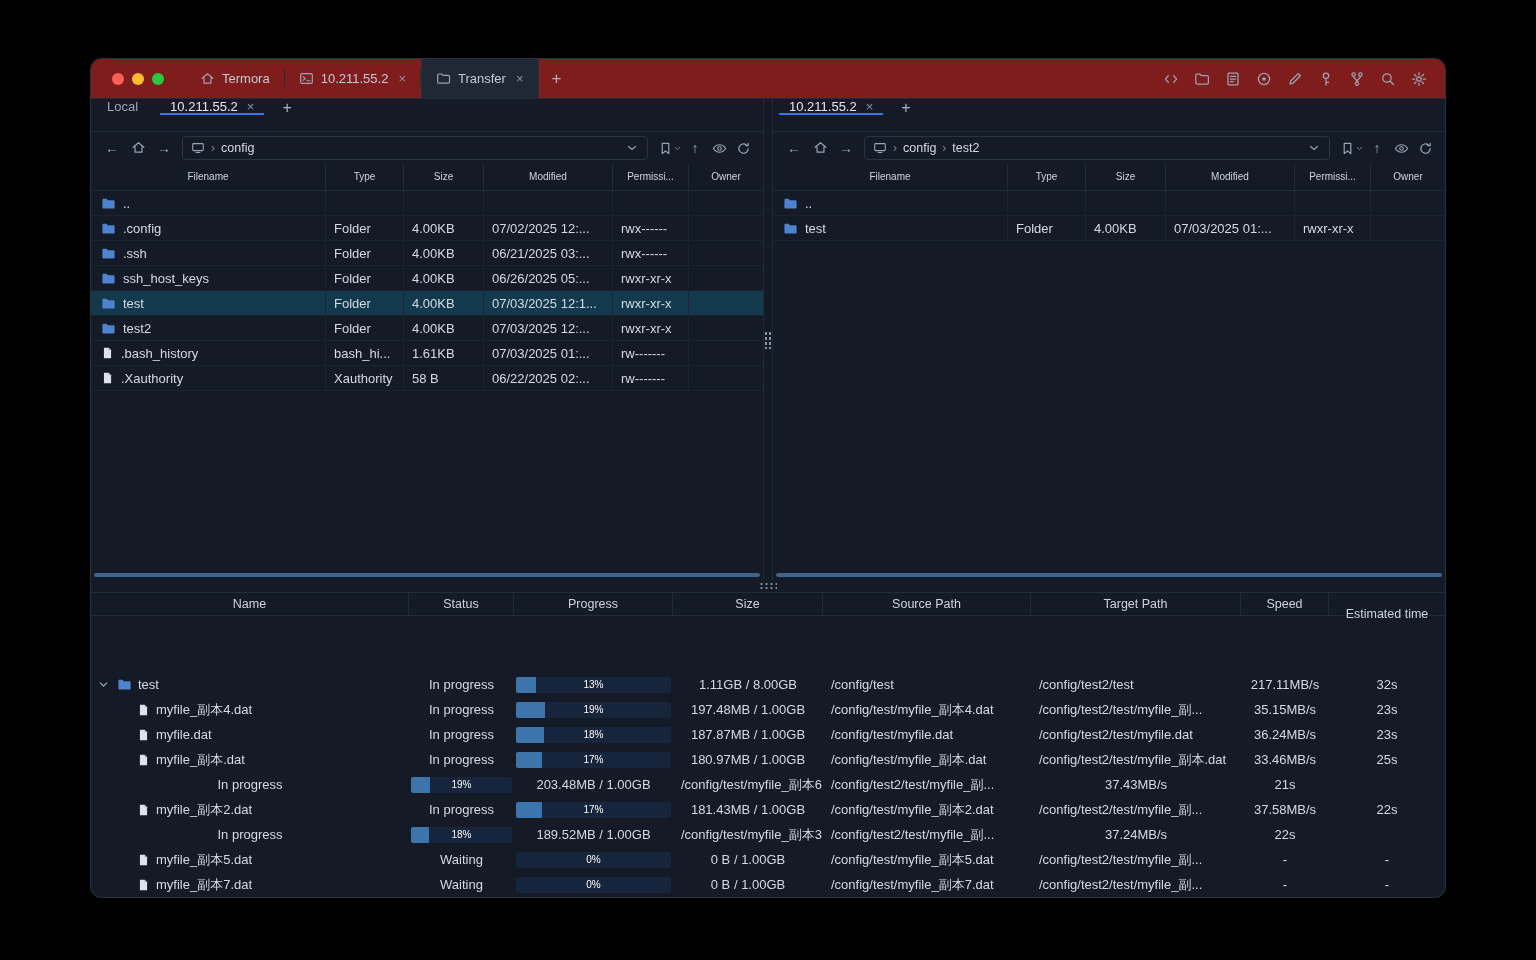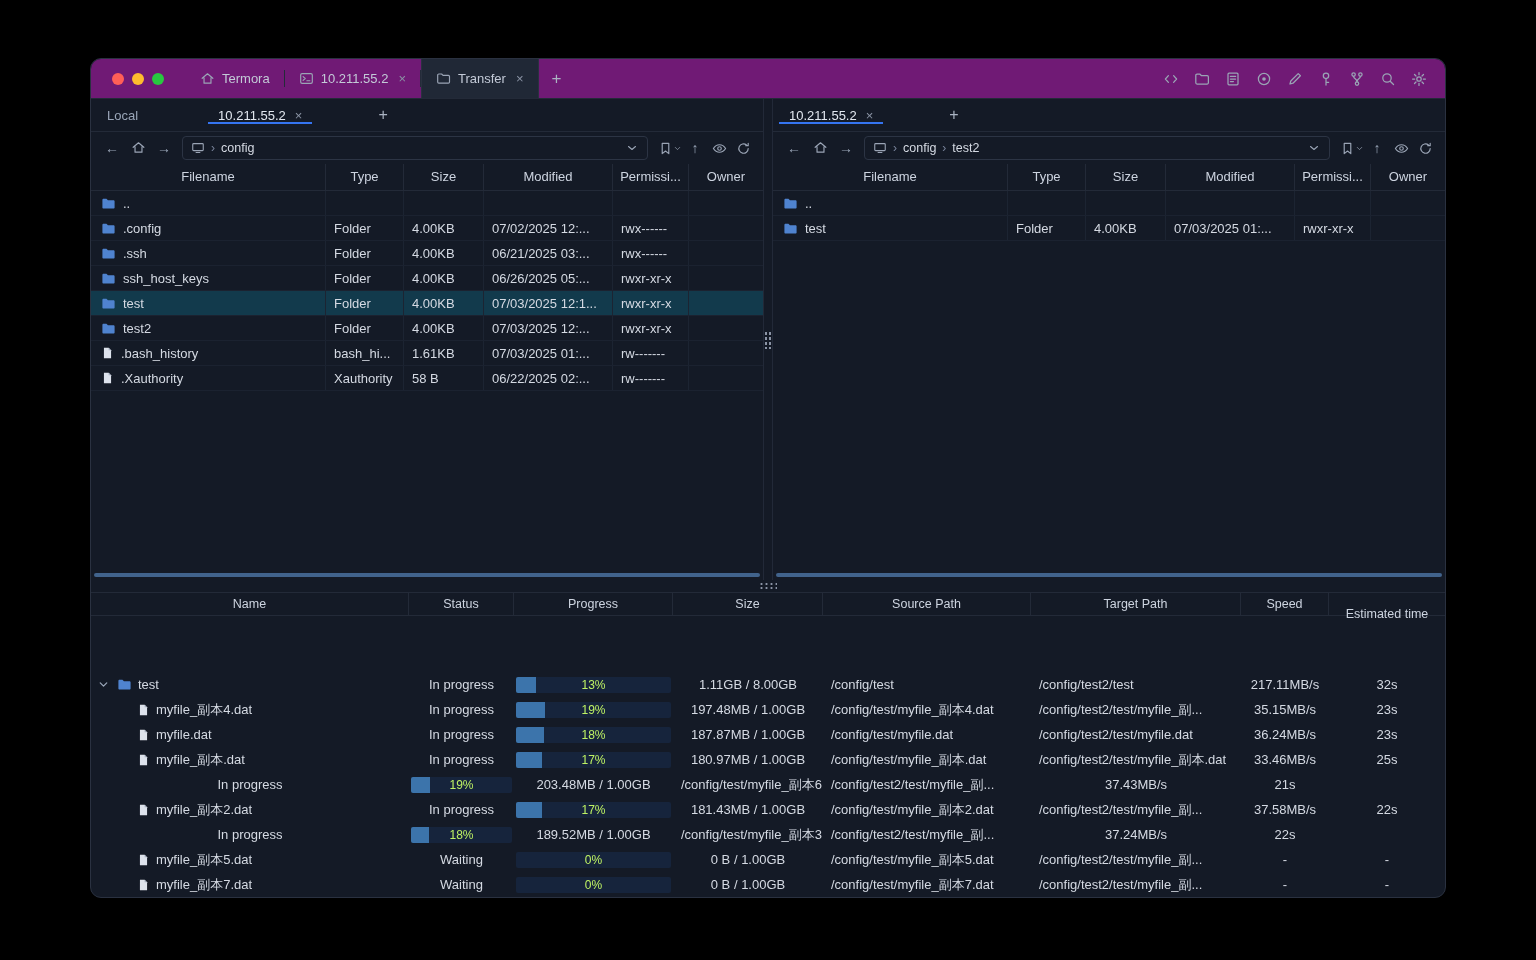--- a/index.html
+++ b/index.html
@@ -3,21 +3,21 @@
 <meta charset="utf-8">
 <style>
   * { margin:0; padding:0; box-sizing:border-box; }
   html,body { width:1536px; height:960px; background:#000; overflow:hidden;
     font-family:"Liberation Sans", sans-serif; }
   .window { position:absolute; left:90px; top:58px; width:1356px; height:840px;
     background:#141a26; border:1px solid #2a3140; border-radius:11px; overflow:hidden;
     display:flex; flex-direction:column; box-shadow:0 12px 70px rgba(0,0,0,.75); color:#d5dae3; }
 
   
-  .titlebar { flex:0 0 40px; background:#701a75; display:flex; align-items:stretch;
+  .titlebar { flex:0 0 40px; background:#7f1d1d; display:flex; align-items:stretch;
     border-bottom:1px solid #232a38;justify-content:space-between; }
   .traffic { display:flex; align-items:center; gap:8px; padding:0 22px 0 21px; }
   .light { width:12px; height:12px; border-radius:50%; }
   .tb-tabs { display:flex; align-items:stretch; }
   .tb-sep { width:1px; background:#242b39; margin:11px 0; }
   .tb-tab { display:flex; align-items:center; gap:7px; padding:0 14px; font-size:13px; color:#c3cad7; cursor:default; }
   .tb-tab.active { background:#202836; border-left:1px solid #2a3140; border-right:1px solid #2a3140; }
   .tb-tab .x { color:#8b94a5; font-size:13px; margin-left:3px; }
   .tb-plus { display:flex; align-items:center; padding:0 13px; color:#aab3c2; font-size:17px; }
   .tb-actions { margin-left:auto; display:flex; align-items:center; gap:13px; padding-right:17px; }
@@ -26,21 +26,21 @@
   svg.ico { fill:none; stroke:#9aa4b5; stroke-width:1.25; stroke-linecap:round; stroke-linejoin:round; }
 
   
   .panes { flex:0 0 481px; display:flex; min-height:0; }
   .pane { flex:1; min-width:0; display:flex; flex-direction:column; position:relative; }
   .vsplit { flex:0 0 6px; border-left:1px solid #222938; border-right:1px solid #222938;
     display:flex; align-items:center; justify-content:center; background:#141a26; }
   .grip-v { width:8px; height:18px; background-image:radial-gradient(#8b94a5 1px, transparent 1.3px); background-size:4px 5px; }
   .grip-h { width:18px; height:8px; background-image:radial-gradient(#8b94a5 1px, transparent 1.3px); background-size:5px 4px; }
 
-  .pane-tabs { flex:0 0 33px; display:flex; align-items:center; border-bottom:1px solid #232a38;gap:48px; }
+  .pane-tabs { flex:0 0 33px; display:flex; align-items:flex-start; border-bottom:1px solid #232a38; }
   .p-tab { display:flex; align-items:center; gap:7px; padding:0 16px; font-size:13px; color:#9aa6b8; position:relative; }
   .p-tab.active { color:#e3e8f0; }
   .p-tab.active::after { content:""; position:absolute; left:6px; right:6px; bottom:-1px; height:2px; background:#3574f0; }
   .p-tab .x { color:#8b94a5; margin-left:2px; }
   .p-plus { display:flex; align-items:center; padding:0 12px; color:#aab3c2; font-size:16px; }
 
   .pane-toolbar { flex:0 0 32px; display:flex; align-items:center; gap:2px; padding:0 9px; }
   .nav-btn { width:24px; text-align:center; color:#9aa6b8; font-size:14px; flex:0 0 auto; }
   .nav-btn svg { width:15px; height:15px; vertical-align:-2px; }
   .pathbar { flex:1; min-width:0; height:24px; margin:0 4px; border:1px solid #2c3444; border-radius:4px;
@@ -52,21 +52,21 @@
   .tool-ic svg { width:15px; height:15px; }
   .bm-arrow { width:10px; margin-left:-6px; }
   .bm-arrow svg { width:9px; height:9px; }
 
   
   .file-table { flex:1; overflow:hidden; font-size:13px; }
   .ft-row { display:grid; grid-template-columns:235px 78px 80px 129px 76px 1fr; height:25px; align-items:center; }
   .ft-row.body { border-bottom:1px solid #1b2230; }
   .ft-row.selected { background:#123a4c; }
   .ft-head { height:27px; border-bottom:1px solid #232a38; }
-  .ft-head .ft-cell { text-align:center; border-right:1px solid #232a38; font-size:13px; color:#cdd4e0; padding:0 4px; }
+  .ft-head .ft-cell { text-align:center; border-right:1px solid #232a38; font-size:10px; color:#cdd4e0; padding:0 4px; }
   .ft-head .ft-cell:last-child { border-right:none; }
   .ft-cell { padding:0 8px; white-space:nowrap; overflow:hidden; text-overflow:ellipsis; height:100%; display:flex; align-items:center; }
   .ft-row.body .ft-cell { border-right:1px solid #1c2432; }
   .ft-row.body .ft-cell:last-child { border-right:none; }
   .ft-cell.name { gap:7px; padding-left:10px; }
   .icon { display:inline-flex; flex:0 0 auto; }
   .icon svg { display:block; }
 
   .hscroll { position:absolute; left:3px; right:3px; bottom:3px; height:4px; }
   .hthumb { height:4px; width:100%; border-radius:2px; background:#41638c; }
@@ -81,21 +81,21 @@
   .t-cell { padding:0 8px; white-space:nowrap; overflow:hidden; text-overflow:ellipsis; height:100%; display:flex; align-items:center; }
   .t-cell.center { justify-content:center; }
   .tname { gap:6px; }
   .tname.lvl0 { padding-left:6px; }
   .tname.lvl1 { padding-left:46px; }
   .chev { display:inline-flex; width:14px; flex:0 0 auto; }
   .prog-cell { padding:0 2px; }
   .prog { position:relative; flex:1; height:16px; background:#16243c; border-radius:2px; overflow:hidden; }
   .prog .fill { position:absolute; left:0; top:0; bottom:0; background:#3c74ab; }
   .prog .lbl { position:absolute; inset:0; display:flex; align-items:center; justify-content:center;
-    font-size:12px; color:#bef264; }
+    font-size:10px; color:#ffffff; }
 </style>
 </head>
 <body>
 
 <div class="window">
 
   <div class="titlebar">
     <div class="traffic">
       <span class="light" style="background:#ff5f57"></span>
       <span class="light" style="background:#febc2e"></span>

